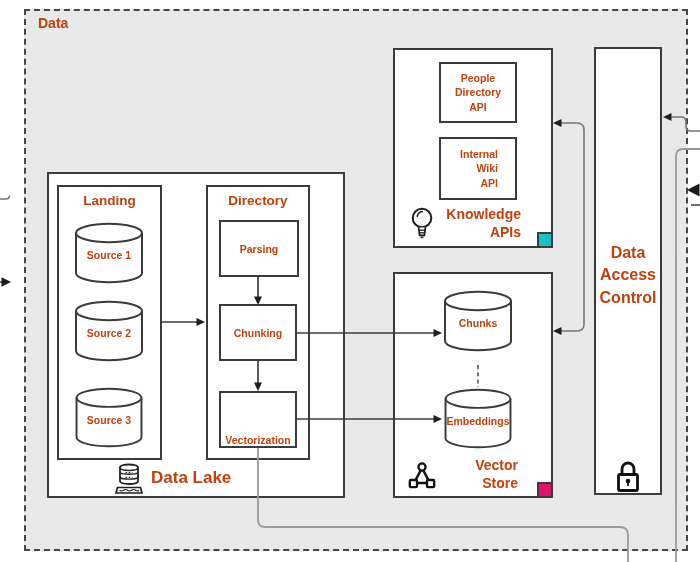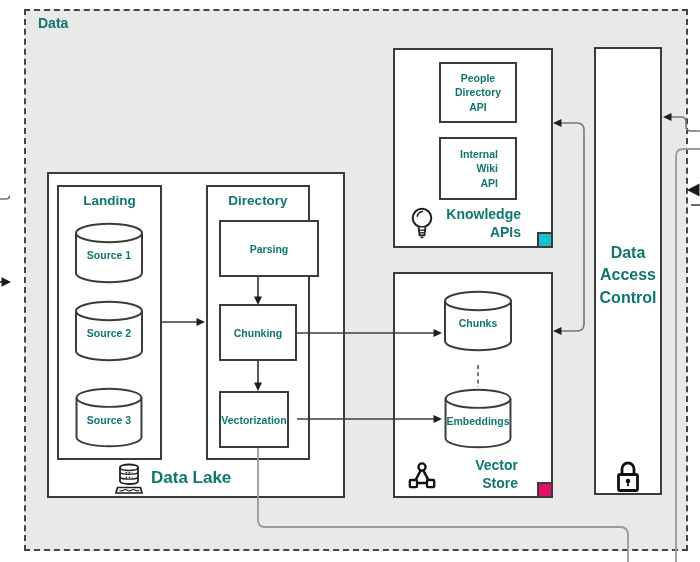--- a/index.html
+++ b/index.html
@@ -1,18 +1,18 @@
 <!DOCTYPE html>
 <html><head>
 <meta charset="utf-8">
 <style>
   html,body { margin:0; padding:0; background:#ffffff; }
   #canvas {
     position:relative; width:700px; height:562px; overflow:hidden;
-    background:#ffffff; font-family:"Liberation Sans", sans-serif; color:#0f766e;border-radius:19px;
+    background:#ffffff; font-family:"Liberation Sans", sans-serif; color:#c2410c;border-radius:19px;
   }
   .region {
     position:absolute; left:24px; top:9px; width:664px; height:542px;
     background:#e9e9e9; border:2px dashed #454545; box-sizing:border-box; z-index:1;
   }
   .box {
     position:absolute; background:#ffffff; border:2px solid #3b3b3b;
     box-sizing:border-box; z-index:10;
   }
   .group-title { text-align:center; font-weight:bold; font-size:13.5px; padding-top:6px; }
@@ -68,27 +68,27 @@
     <span class="cyl-label">Source 2</span>
   </div>
   <div class="cyl" style="left:74px;top:387px;width:70px;height:61px;">
     <svg viewBox="0 0 70 62">
       <path d="M2 11 C2 5.9 16.8 1.8 35 1.8 C53.2 1.8 68 5.9 68 11 V51 C68 56.1 53.2 60.2 35 60.2 C16.8 60.2 2 56.1 2 51 Z" fill="#fff" stroke="#3b3b3b" stroke-width="2"></path>
       <path d="M2 11 C2 16.1 16.8 20.2 35 20.2 C53.2 20.2 68 16.1 68 11" fill="none" stroke="#3b3b3b" stroke-width="2"></path>
     </svg>
     <span class="cyl-label">Source 3</span>
   </div>
 
-  <div class="box step" style="left:219px;top:220px;width:100px;height:57px;">
+  <div class="box step" style="left:219px;top:220px;width:80px;height:57px;">
     <span>Parsing</span>
   </div>
   <div class="box step" style="left:219px;top:304px;width:78px;height:57px;">
     <span>Chunking</span>
   </div>
-  <div class="box step" style="left:219px;top:391px;width:70px;height:57px;">
+  <div class="box step" style="left:219px;top:391px;width:78px;height:57px;align-items:flex-end;">
     <span>Vectorization</span>
   </div>
 
   <svg class="icon" style="left:112px;top:462px;" width="34" height="34" viewBox="0 0 34 34">
     <path d="M8 5.5 C8 3.6 12 2.5 17 2.5 C22 2.5 26 3.6 26 5.5 V19 C26 20.9 22 22 17 22 C12 22 8 20.9 8 19 Z" fill="#fff" stroke="#222" stroke-width="1.8"></path>
     <path d="M8 5.5 C8 7.4 12 8.5 17 8.5 C22 8.5 26 7.4 26 5.5" fill="none" stroke="#222" stroke-width="1.6"></path>
     <path d="M8 10.8 C10.5 12.8 23.5 12.8 26 10.8" fill="none" stroke="#222" stroke-width="1.4"></path>
     <path d="M8 15.6 C10.5 17.6 23.5 17.6 26 15.6" fill="none" stroke="#222" stroke-width="1.4"></path>
     <line x1="13.5" y1="10.6" x2="20.5" y2="10.6" stroke="#222" stroke-width="1.1" stroke-dasharray="1.6 1.6"></line>
     <line x1="13.5" y1="15.4" x2="20.5" y2="15.4" stroke="#222" stroke-width="1.1" stroke-dasharray="1.6 1.6"></line>

